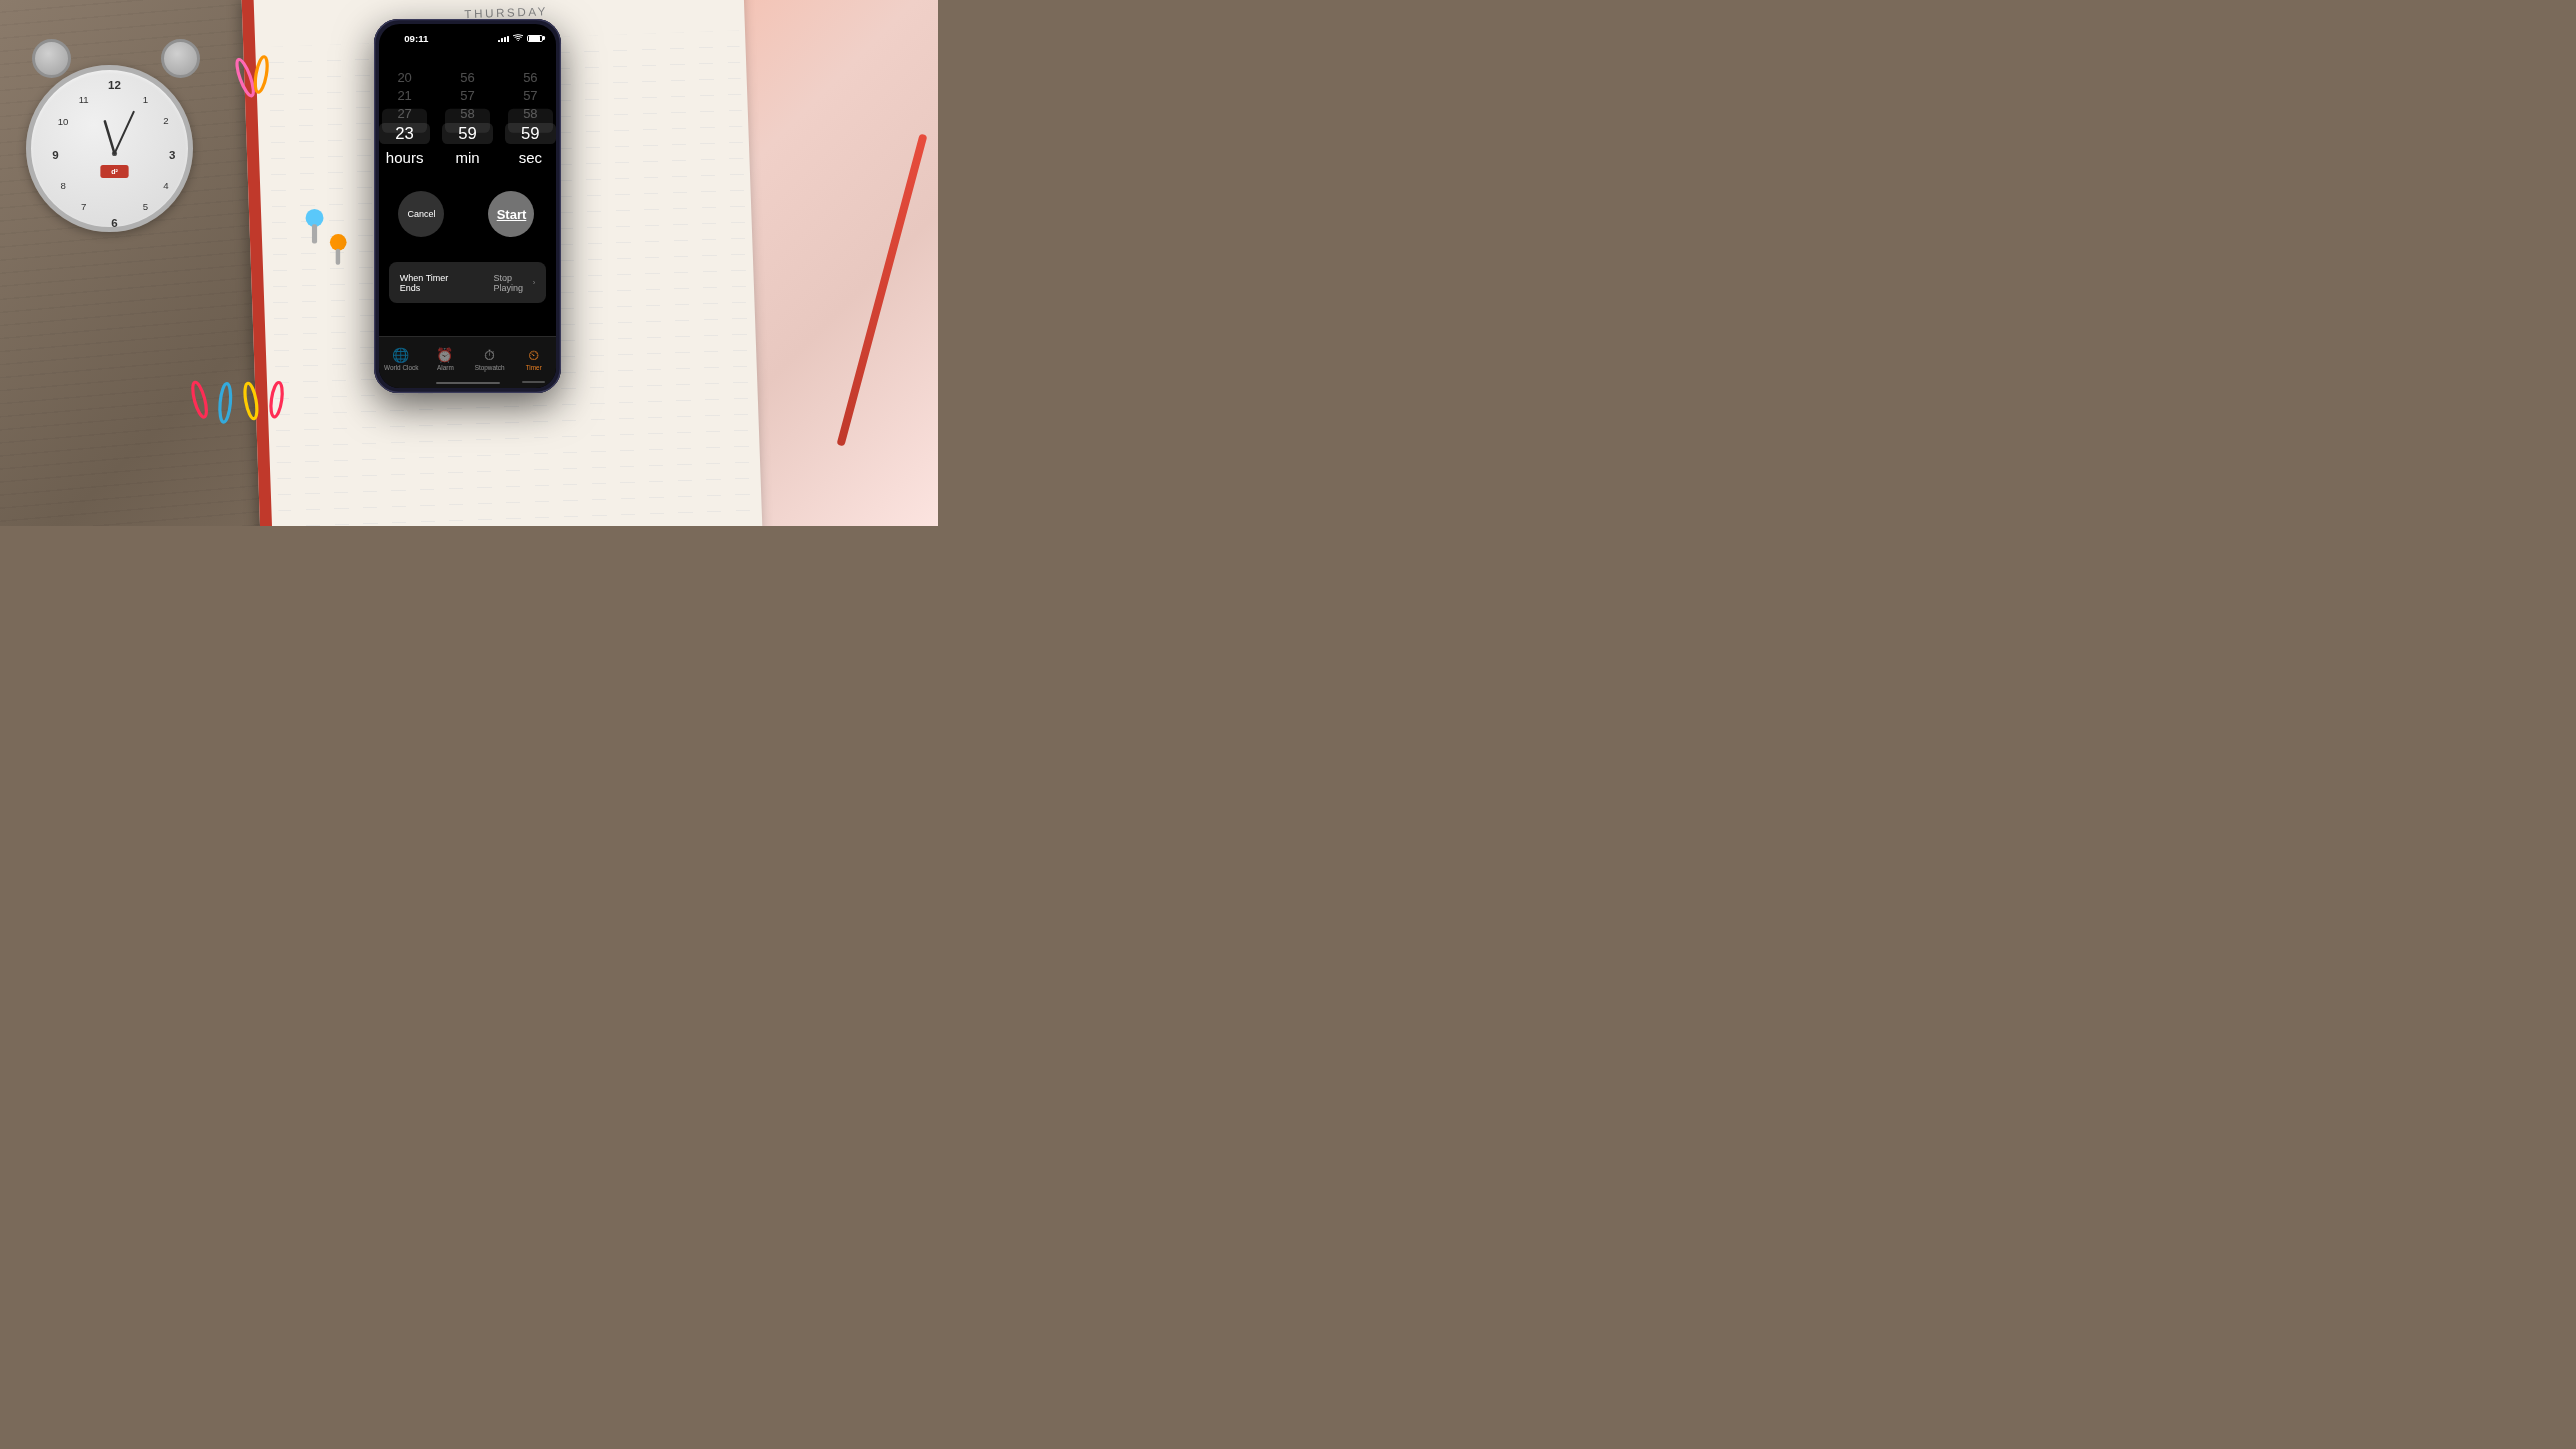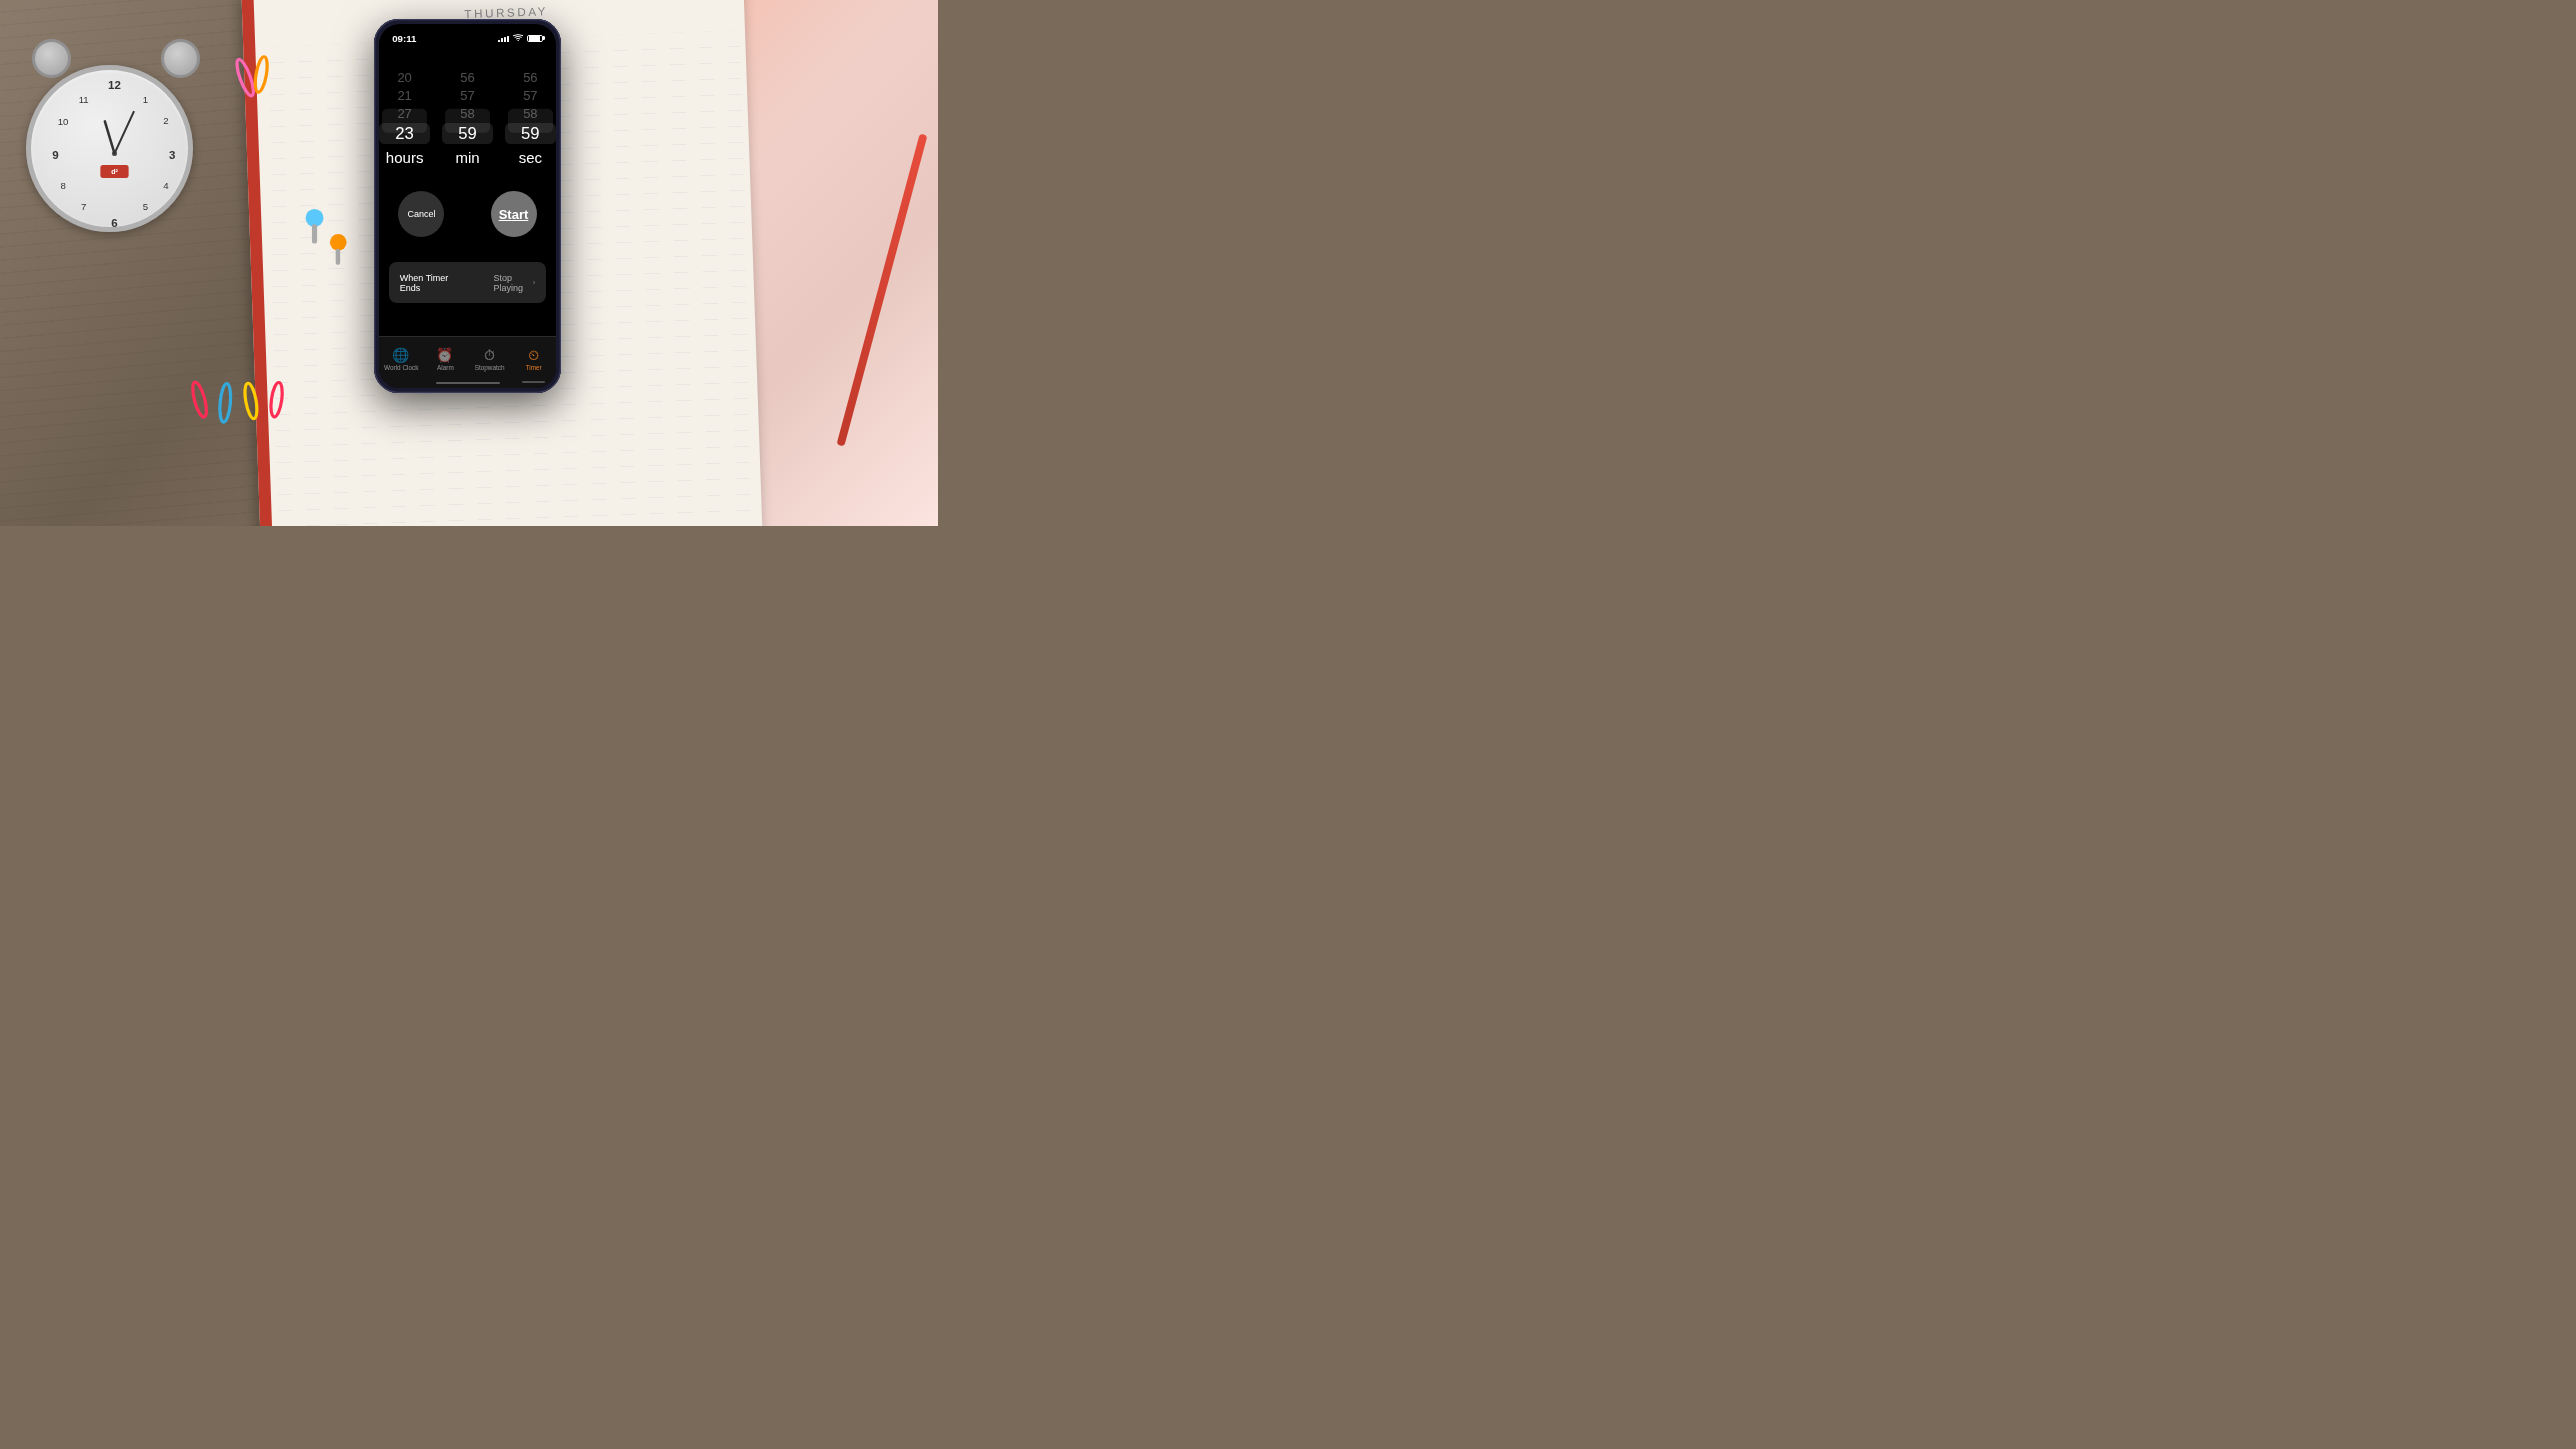--- a/index.html
+++ b/index.html
@@ -177,21 +177,21 @@
       bottom: 5.2px;
       background: #000;
       border-radius: 20.6px;
       overflow: hidden;
     }
 
     
     .status-bar {
       position: absolute;
       top: 0;
-      left: 0;
+      left: 12px;
       right: 0;
       height: 28px;
       display: flex;
       align-items: center;
       justify-content: space-between;
       padding: 0 13px;
       z-index: 10;
     }
 
     .status-time {
@@ -329,23 +329,23 @@
       pointer-events: none;
     }
 
     
     .controls {
       position: absolute;
       top: 167px;
       left: 0;
       right: 0;
       display: flex;
-      justify-content: space-between;
       align-items: center;
       padding: 0 19.3px;
+      gap: 44px;
     }
 
     .btn-cancel {
       width: 46px;
       height: 46px;
       border-radius: 50%;
       background: rgba(100,100,100,0.5);
       border: none;
       color: #fff;
       font-size: 9px;

